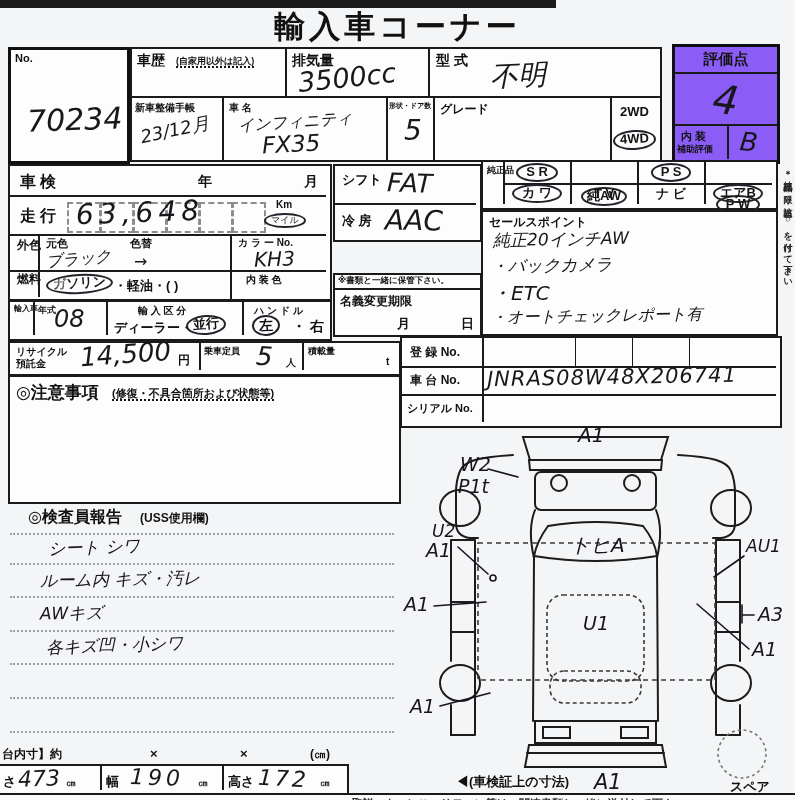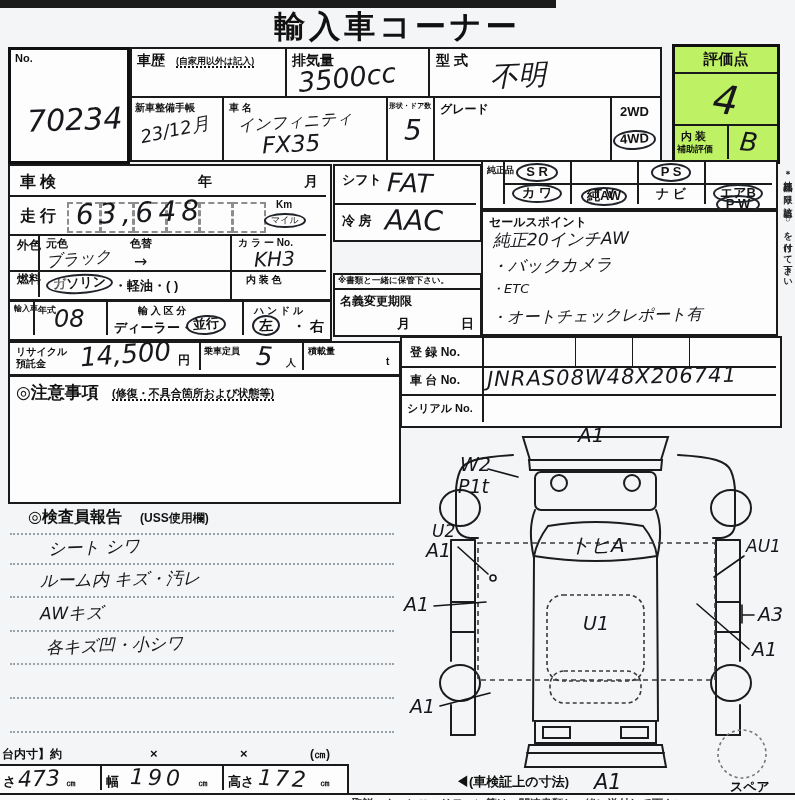--- a/index.html
+++ b/index.html
@@ -64,21 +64,21 @@
     <span class="hw" style="position:absolute;left:16px;top:16px;font-size:28px;">5</span>
   </div>
   <div class="abs b" style="left:433px;top:96px;width:179px;height:62px;">
     <span class="lbl" style="position:absolute;left:5px;top:3px;font-size:12px;">グレード</span>
   </div>
   <div class="abs b" style="left:610px;top:96px;width:48px;height:62px;">
     <span class="lbl" style="position:absolute;left:8px;top:6px;font-size:13px;">2WD</span>
     <span class="lbl oval" style="position:absolute;left:1px;top:32px;font-size:13px;transform:rotate(-3deg);">4WD</span>
   </div>
 
-  <div class="abs" style="left:672px;top:44px;width:102px;height:114px;border:3px solid #101010;background:#bef264;">
+  <div class="abs" style="left:672px;top:44px;width:102px;height:114px;border:3px solid #101010;background:#8b5cf6;">
     <div style="border-bottom:2px solid #1a1a1a;text-align:center;font-weight:bold;font-size:15px;padding:3px 0;"><span>評価点</span></div>
     <span class="hw" style="position:absolute;left:38px;top:30px;font-size:40px;transform:rotate(8deg);">4</span>
     <div class="abs" style="left:0;top:77px;width:100%;height:35px;border-top:2px solid #1a1a1a;">
       <span class="lbl" style="position:absolute;left:6px;top:3px;font-size:11px;">内 装</span>
       <span class="lbl" style="position:absolute;left:2px;top:17px;font-size:9px;">補助評価</span>
       <span class="vline" style="left:52px;top:0;height:33px;"></span>
       <span class="hw" style="position:absolute;left:65px;top:1px;font-size:26px;transform:rotate(6deg);">B</span>
     </div>
   </div>
 
@@ -216,21 +216,21 @@
       </div>
     <div class="abs gridcell" style="left:222px;top:21px;width:66px;height:21px;font-size:13px;">
         <span class="oval" style="padding:0 5px;"><span>エアB</span></span>
       </div>
   </div>
 
   <div class="abs b" style="left:481px;top:210px;width:293px;height:122px;">
     <span class="lbl" style="position:absolute;left:6px;top:2px;font-size:12px;">セールスポイント</span>
     <span class="hw" style="position:absolute;left:10px;top:16px;font-size:17px;transform:rotate(-1deg);">純正20インチAW</span>
     <span class="hw" style="position:absolute;left:8px;top:42px;font-size:17px;transform:rotate(-1deg);">・バックカメラ</span>
-    <span class="hw" style="position:absolute;left:8px;top:68px;font-size:13px;">・ETC</span>
+    <span class="hw" style="position:absolute;left:8px;top:68px;font-size:20px;">・ETC</span>
     <span class="hw" style="position:absolute;left:8px;top:94px;font-size:16px;transform:rotate(-1deg);">・オートチェックレポート有</span>
   </div>
 
   <div class="abs b" style="left:400px;top:336px;width:378px;height:88px;">
     <span class="vline" style="left:80px;top:0;height:84px;"></span>
     <span class="hline" style="left:0;top:28px;width:374px;"></span>
     <span class="hline" style="left:0;top:56px;width:374px;"></span>
     <span class="lbl" style="position:absolute;left:8px;top:6px;font-size:12px;">登 録 No.</span>
     <span class="lbl" style="position:absolute;left:8px;top:34px;font-size:12px;">車 台 No.</span>
     <span class="lbl" style="position:absolute;left:5px;top:63px;font-size:11px;">シリアル No.</span>

